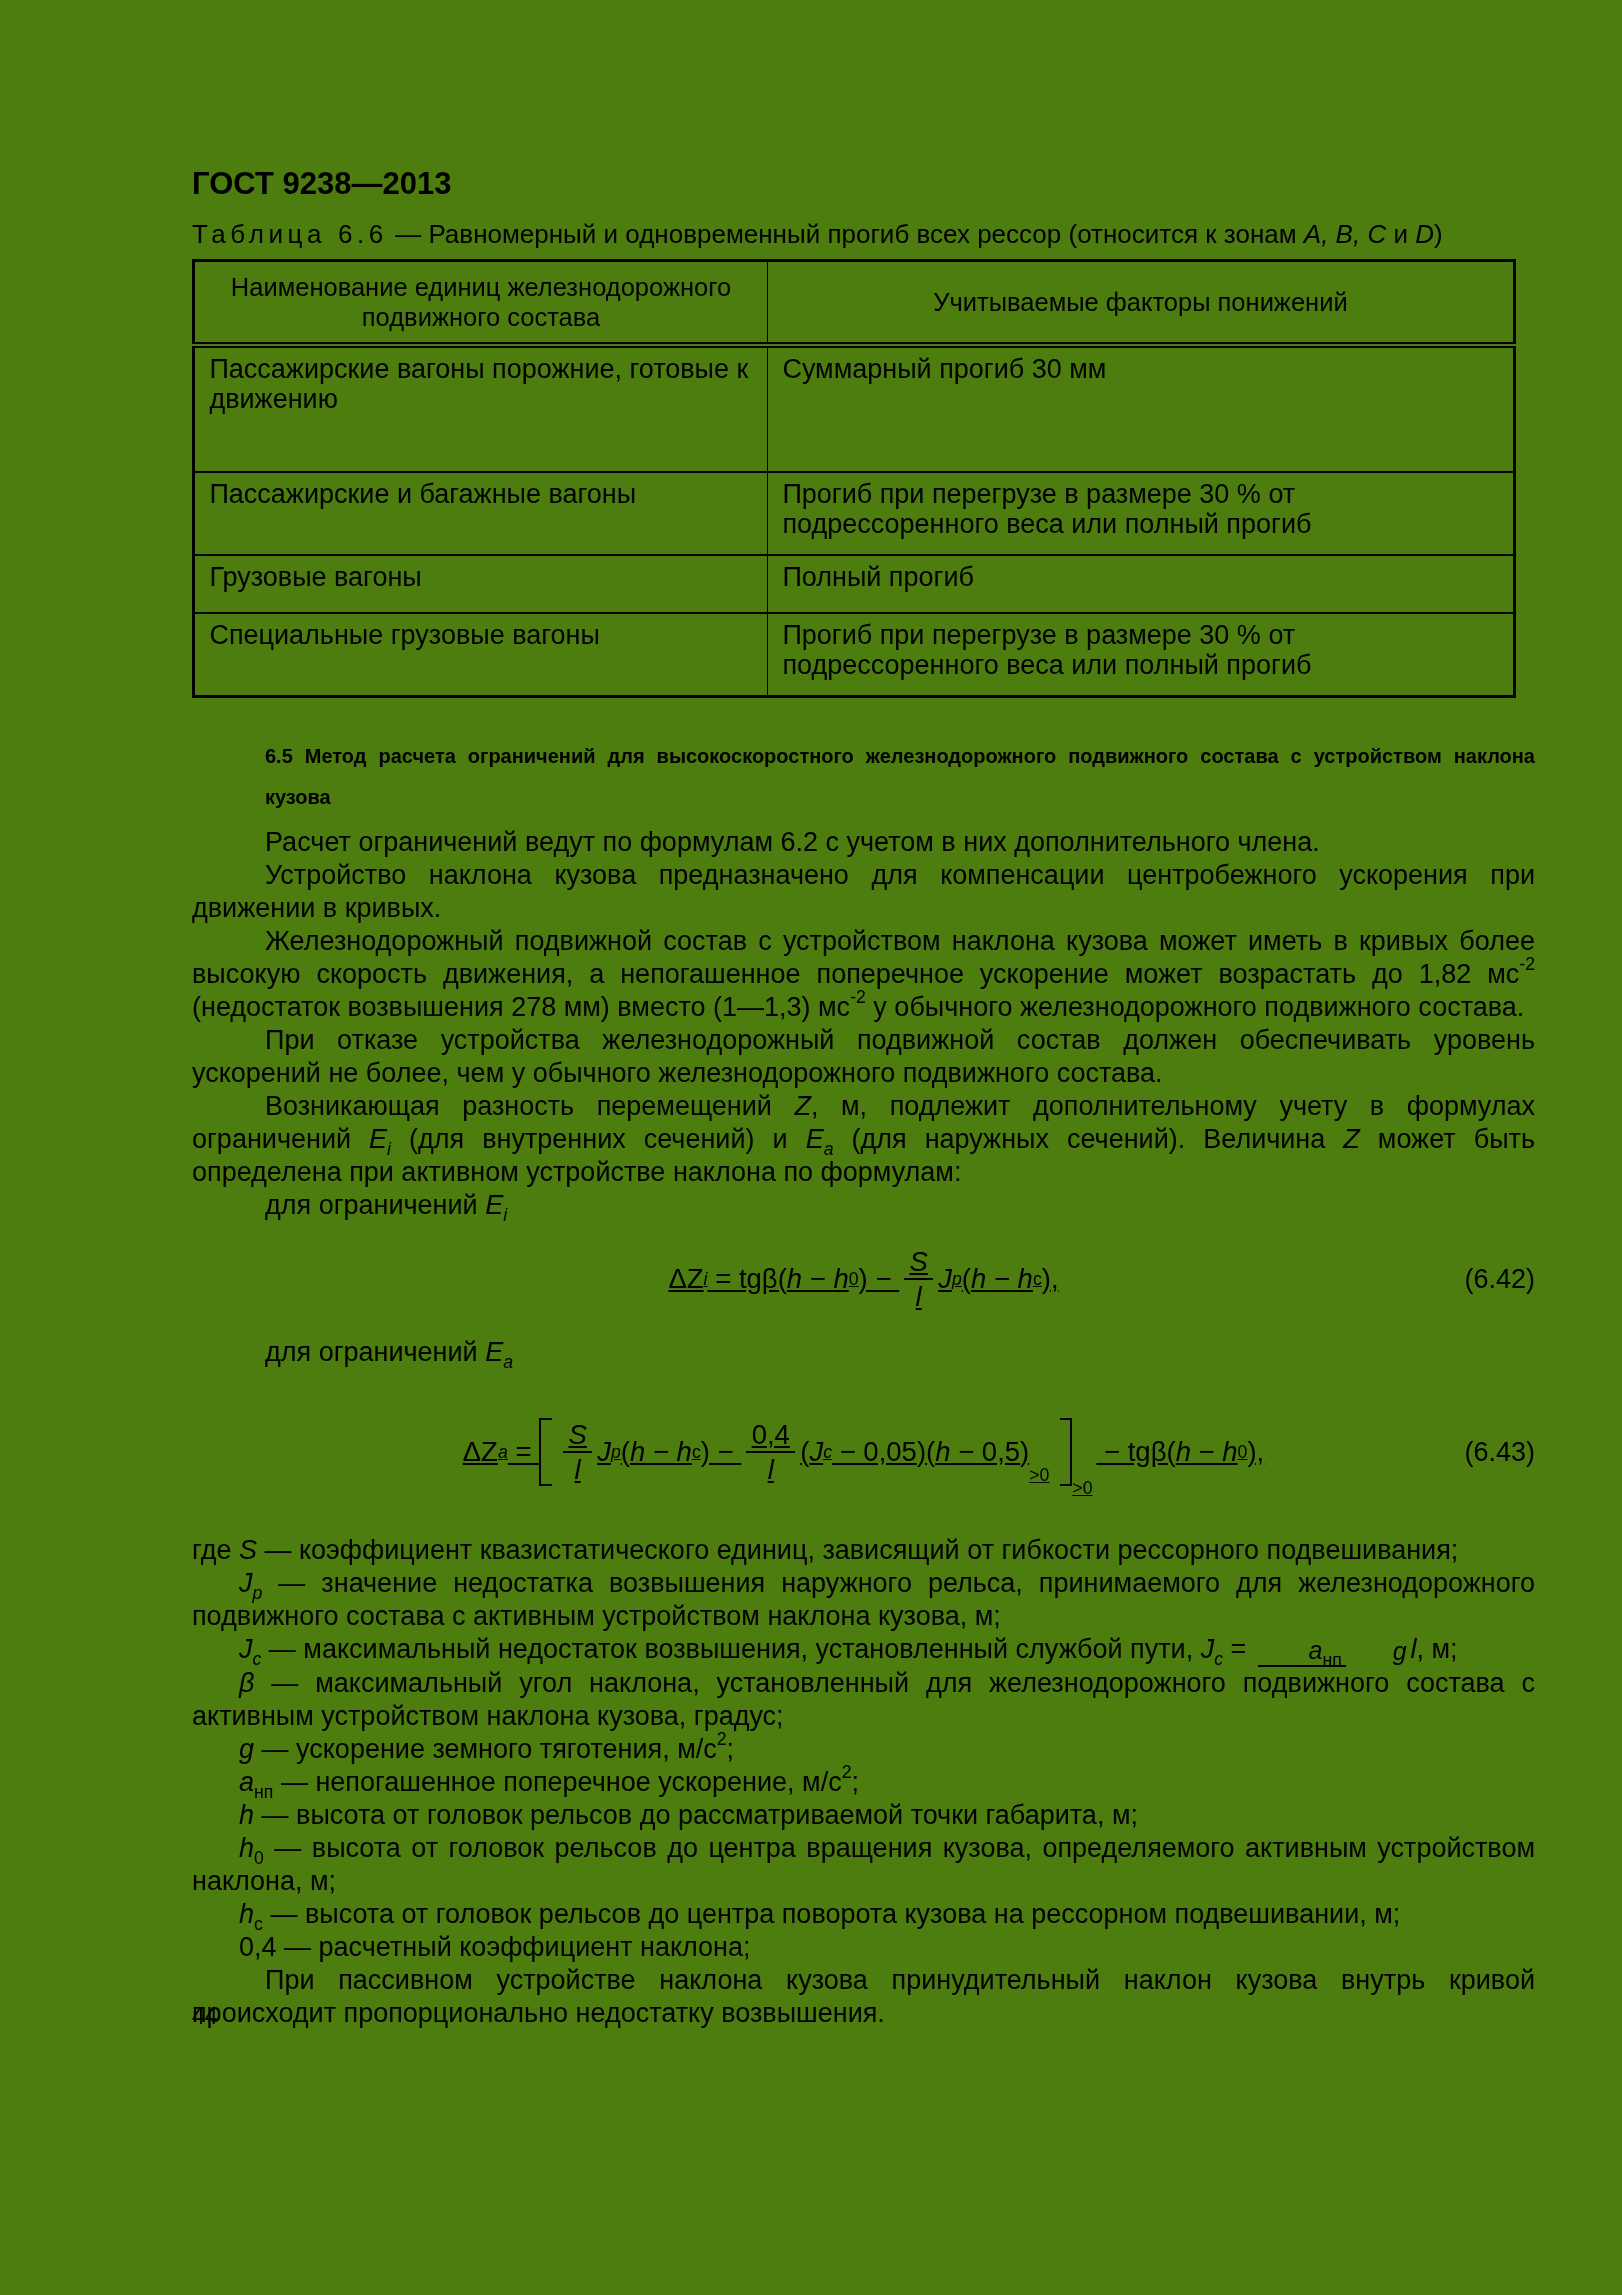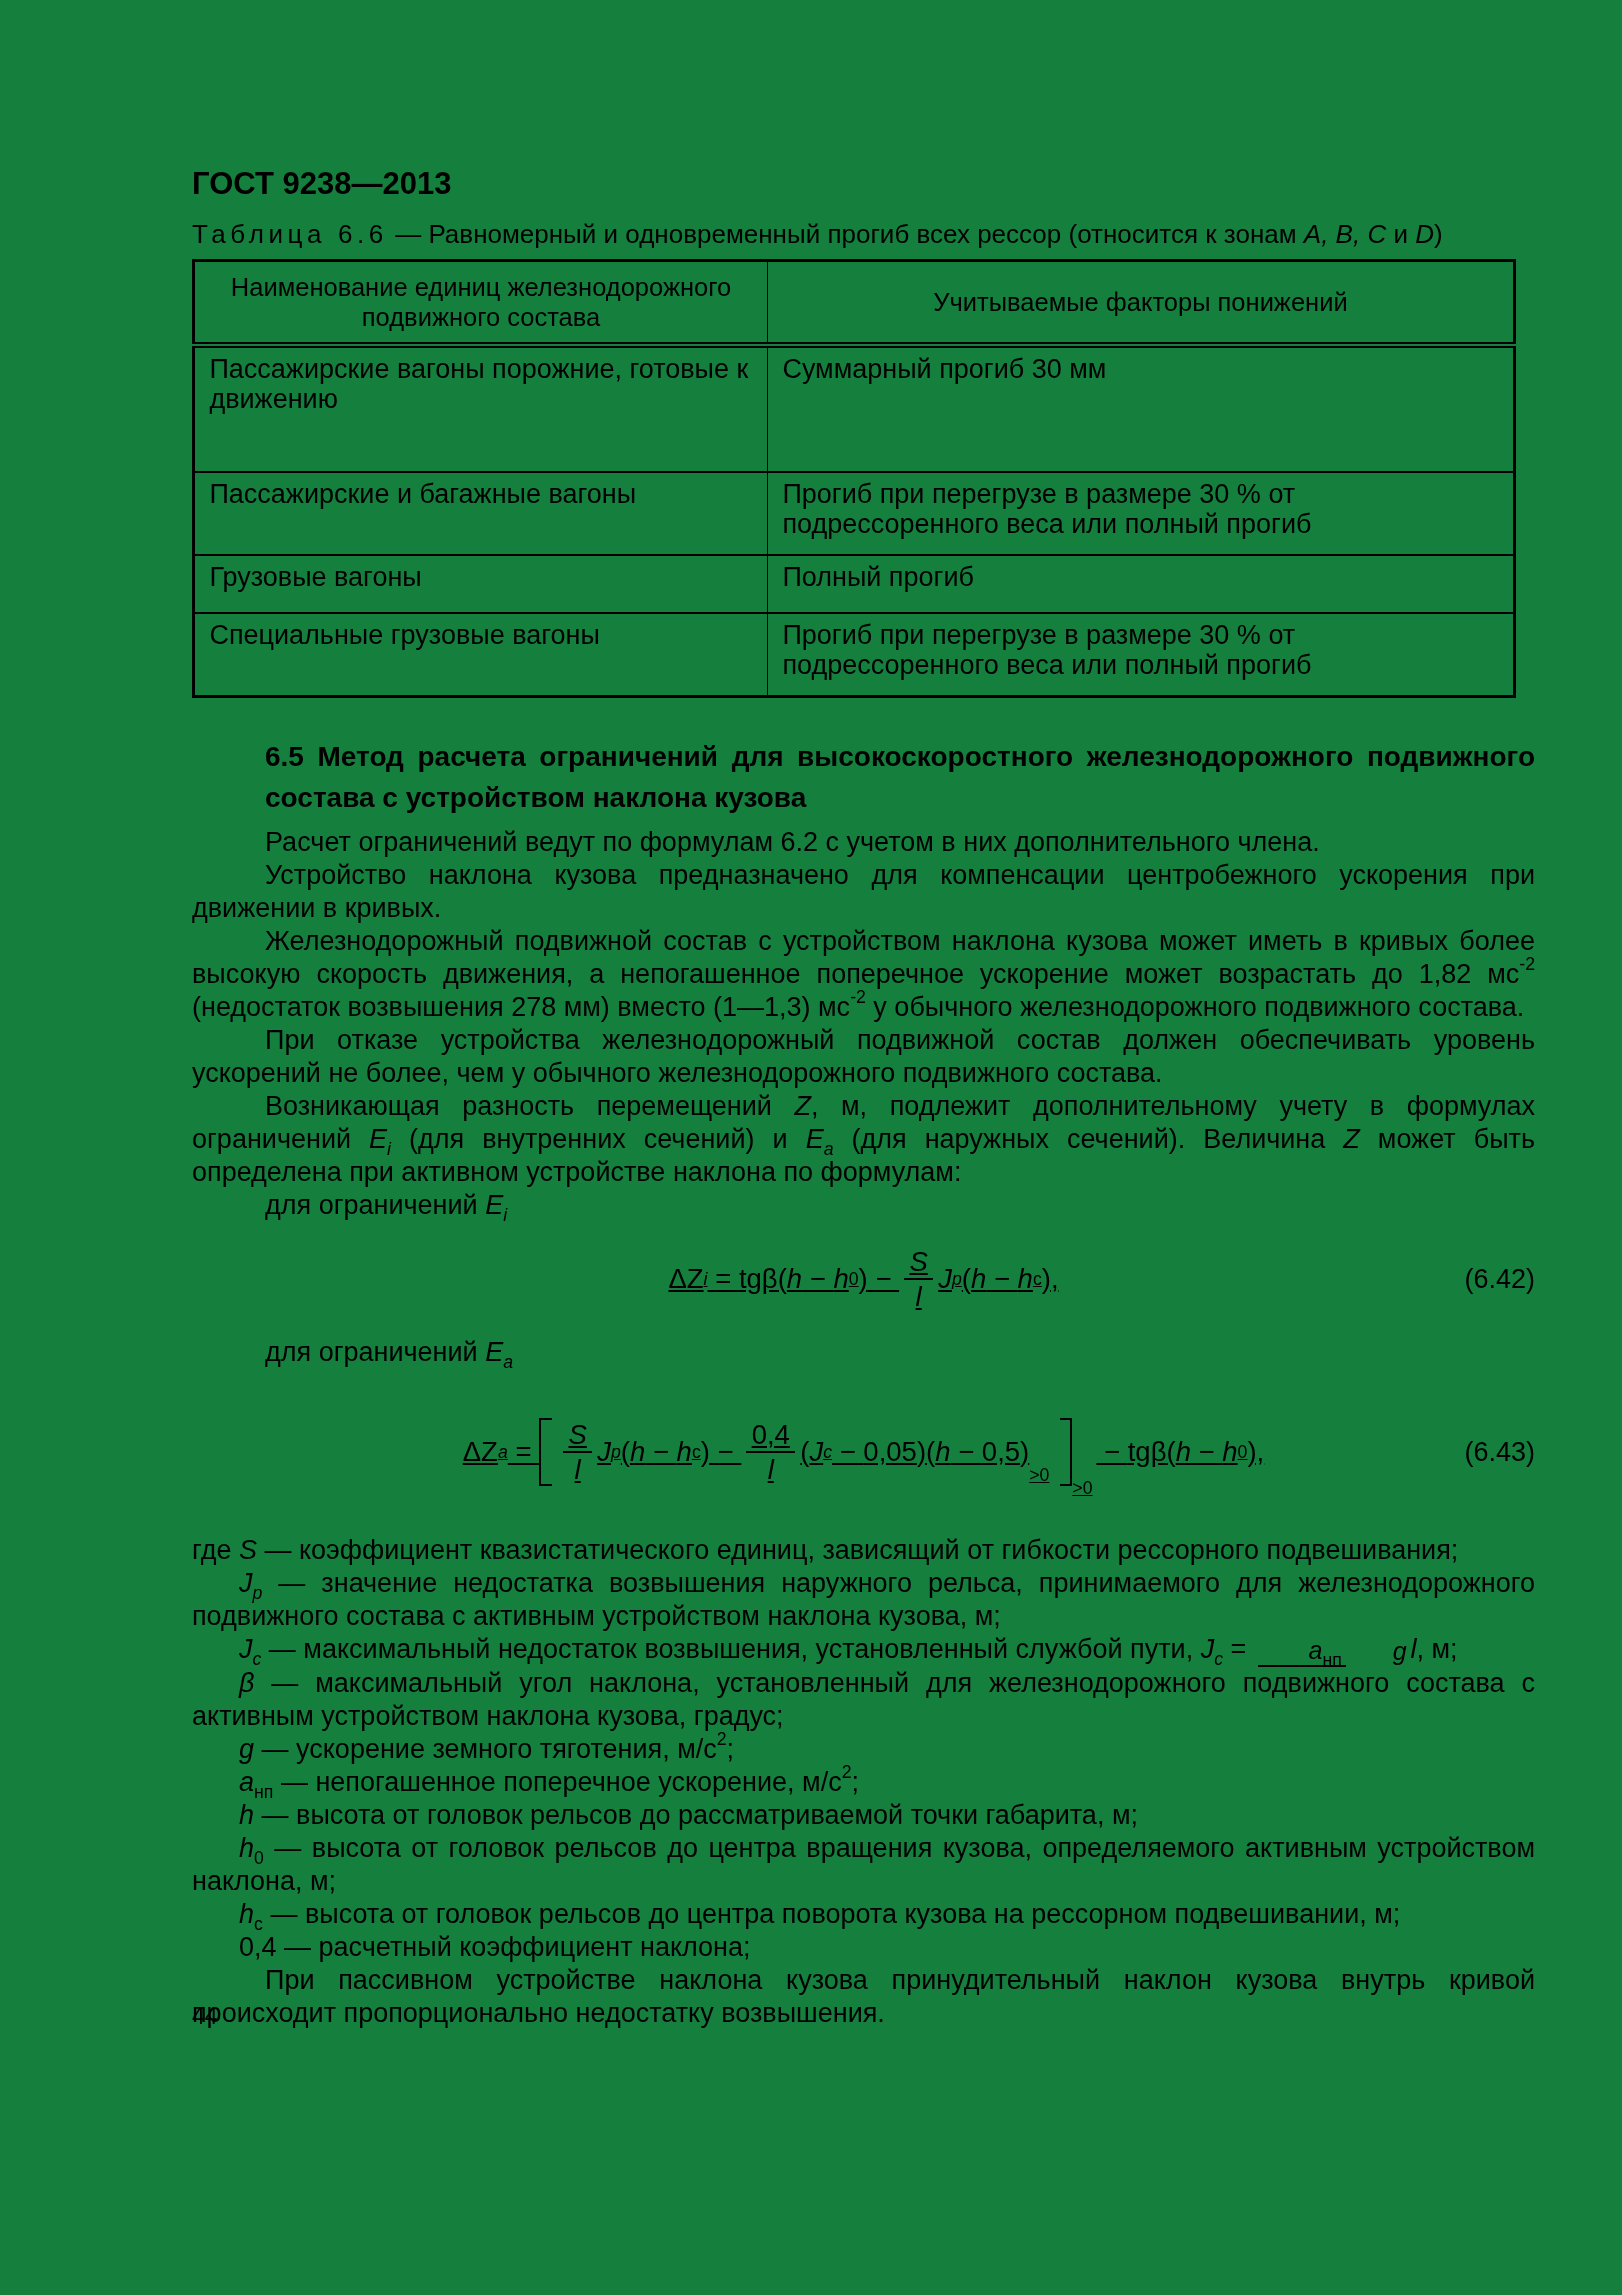--- a/index.html
+++ b/index.html
@@ -1,19 +1,19 @@
 <!DOCTYPE html>
 <html style="font-size:10.5px"><head>
 <meta charset="utf-8">
 <style>
   html,body{margin:0;padding:0;background:#888;}
   .page{
     position:relative;
     width:1623px;height:2295px;
-    background:#15803d;
+    background:#4d7c0f;
     color:#000;
     font-family:"Liberation Sans",sans-serif;
     font-size:27px;line-height:33px;
     margin:0 auto;
     overflow:hidden;
   }
   .content{position:absolute;left:192px;top:0;width:1343px;}
   .doc-header{padding-top:165px;font-size:31px;font-weight:bold;line-height:37px;}
   .tbl-caption{margin-top:17px;font-size:26px;line-height:31px;}
   .cap-label{letter-spacing:4.6px;}
@@ -28,21 +28,21 @@
     text-align:center;vertical-align:middle;height:72px;padding:3.9px 26px;
   }
   .gtable td{vertical-align:top;font-size:27px;line-height:30px;padding-top:10.5px;}
   .gtable .c2{border-left:1.3px solid #000;}
   .gtable tbody tr + tr td{border-top:2.6px solid #000;}
   .col1{width:520px;}
 
   .sec-heading{
     margin-top:38px;
     padding-left:73px;
-    font-weight:bold;font-size:28px;line-height:41px;
+    font-weight:bold;font-size:20px;line-height:41px;
     text-align:justify;text-align-last:left;
   }
   .para{
     margin:0;text-indent:73px;
     text-align:justify;text-align-last:left;
   }
   .para.first{margin-top:7.9px;}
   .lead-line{margin:0;text-indent:73px;}
   .it{font-style:italic;}
   sub,sup{line-height:0;font-size:17.7px;}

